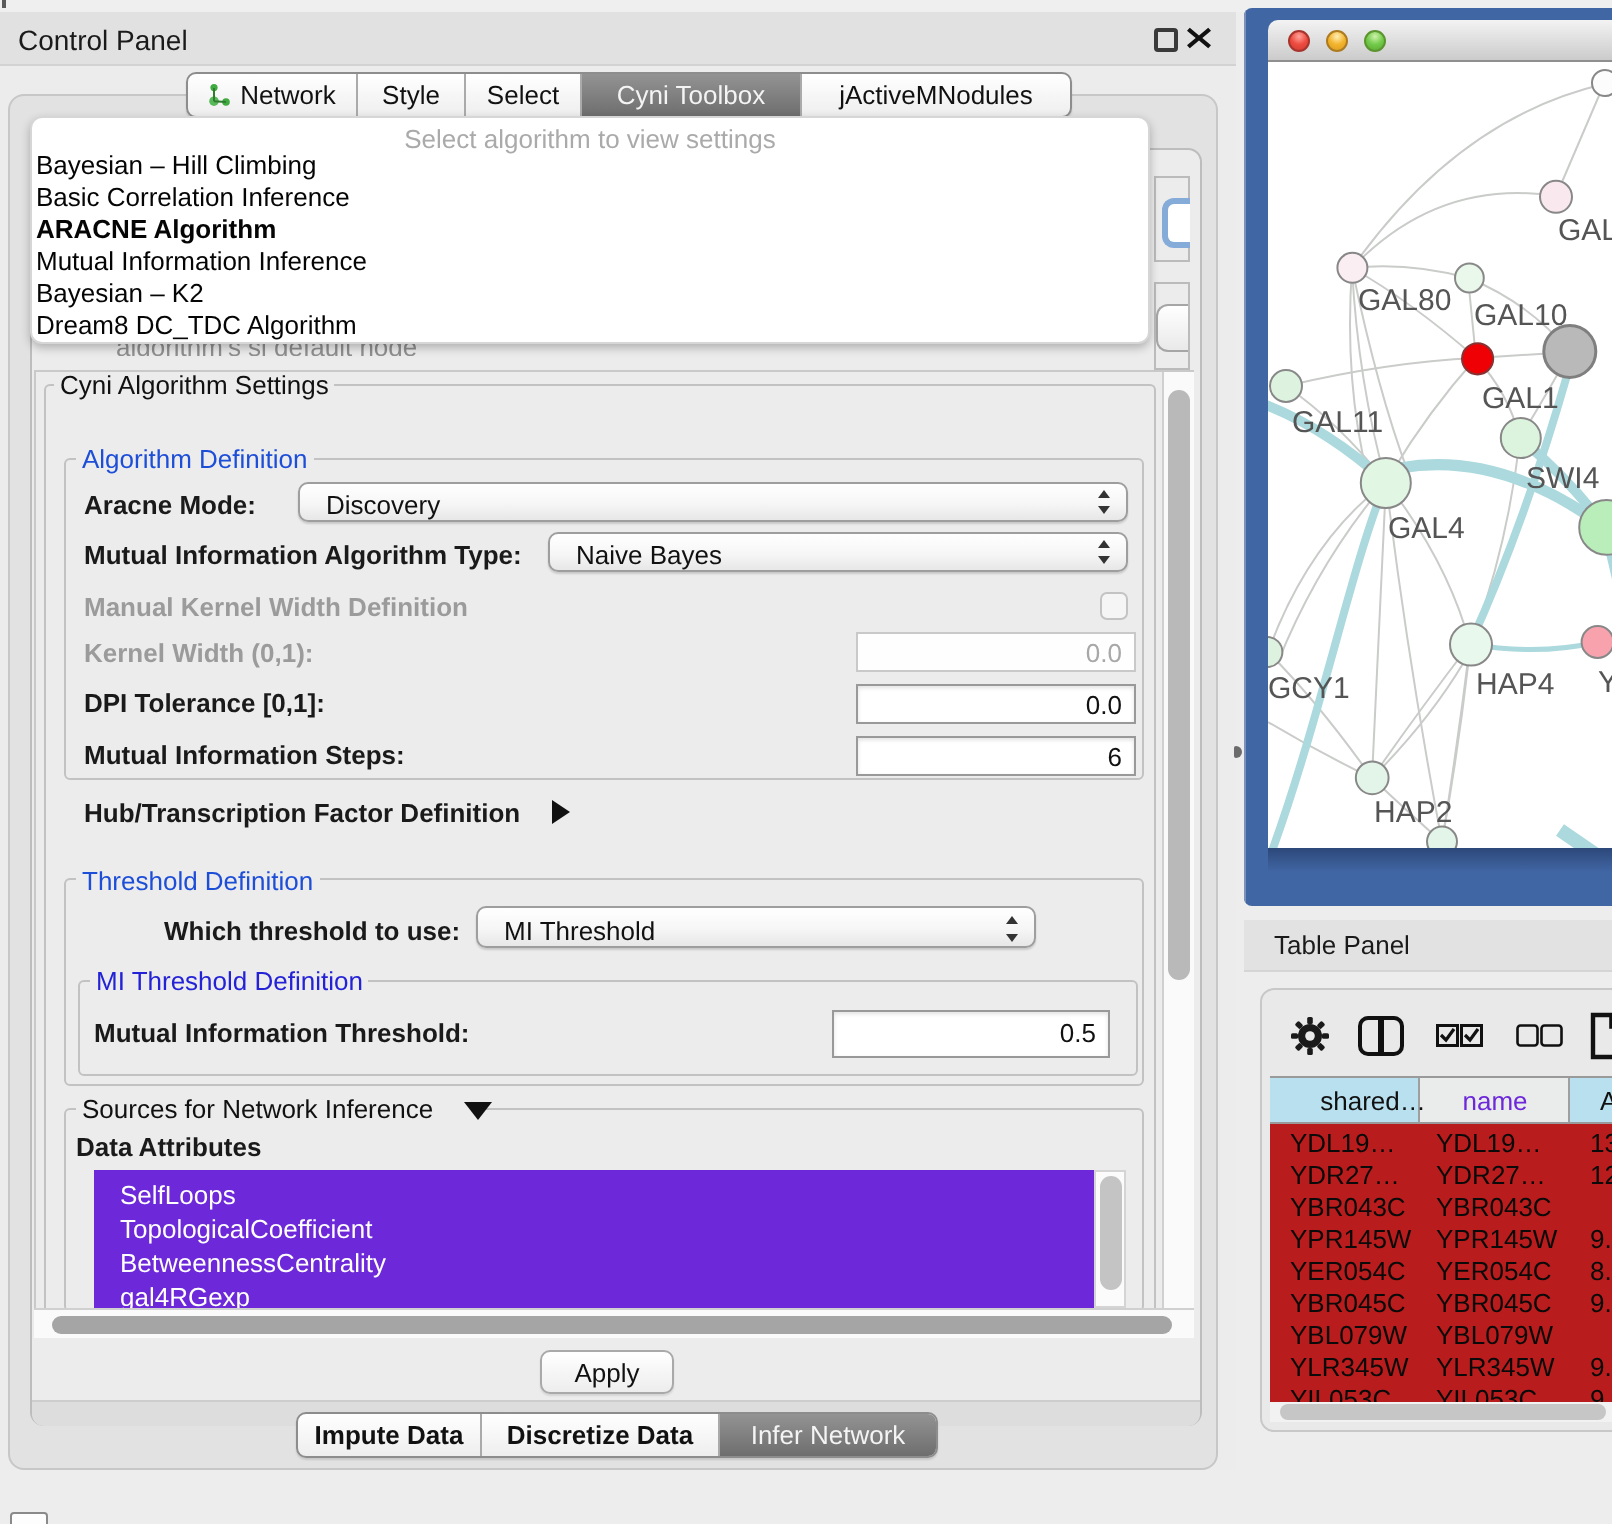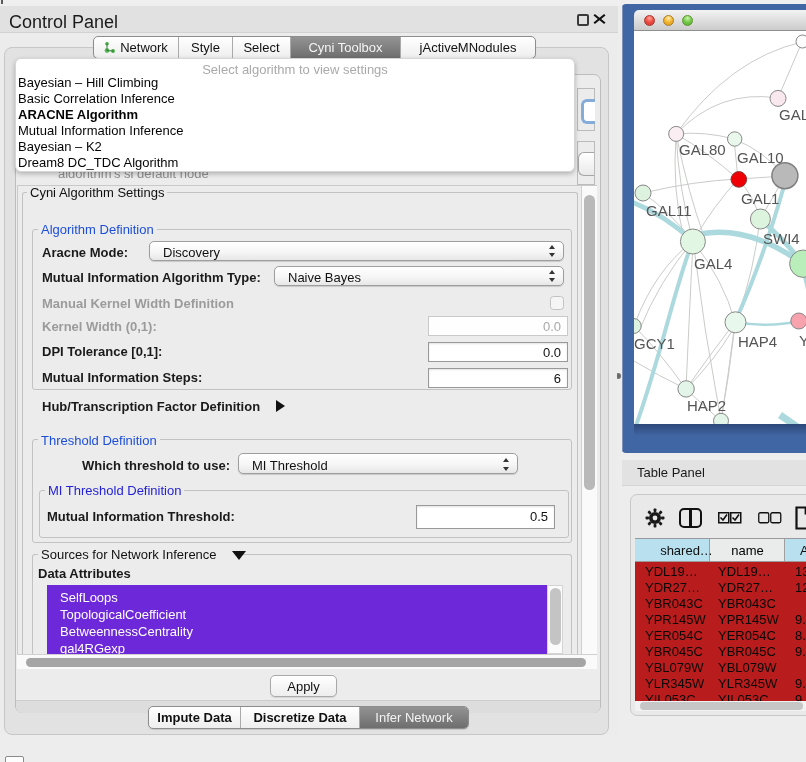--- a/index.html
+++ b/index.html
@@ -30,21 +30,21 @@
 .tfield div{position:absolute;right:6px;top:2px;}
 </style>
 </head>
 <body>
 <div id="page">
 
   <div class="abs" style="left:0;top:0;width:806px;height:6px;background:#efefef;"></div>
   <div class="abs" style="left:1px;top:0;width:2px;height:4px;background:#5a5a5a;"></div>
 
   <div class="abs" style="left:0;top:6px;width:618px;height:26px;background:#e1e1e1;border-bottom:1px solid #d2d2d2;"></div>
-  <div class="abs" style="left:9px;top:12px;font-size:18px;color:#1a1a1a;">Control Panel</div>
+  <div class="abs" style="left:9px;top:12px;font-size:14px;color:#1a1a1a;">Control Panel</div>
   <div class="abs" style="left:577px;top:14px;width:8px;height:8px;border:2px solid #3a3a3a;border-radius:2px;"></div>
   <svg class="abs" style="left:593px;top:13px;" width="13" height="12" viewBox="0 0 14 13">
     <path d="M2 1 L7 5.2 L12 1 L13.5 2.6 L8.8 6.5 L13.5 10.4 L12 12 L7 7.8 L2 12 L0.5 10.4 L5.2 6.5 L0.5 2.6 Z" fill="#111"></path>
   </svg>
 
   <div class="abs" style="left:0;top:33px;width:618px;height:702px;background:#ececec;"></div>
 
   <div class="abs" style="left:4px;top:47px;width:605px;height:688px;background:#e2e2e2;border:1px solid #c7c7c7;border-radius:8px;box-sizing:border-box;"></div>
 
   <div class="abs" style="left:15px;top:74px;width:586px;height:639px;background:#ececec;border:1px solid #bdbdbd;border-radius:7px;box-sizing:border-box;"></div>
@@ -289,21 +289,21 @@
   <svg class="abs" style="left:795px;top:506px;" width="18" height="24" viewBox="0 0 18 24">
     <path d="M1.5 1.5 L11 1.5 L16.5 7 L16.5 22.5 L1.5 22.5 Z" fill="none" stroke="#111" stroke-width="2.2"></path>
     <path d="M10.5 2 L10.5 7.5 L16 7.5" fill="none" stroke="#111" stroke-width="1.8"></path>
   </svg>
 
   <div class="abs" style="left:635px;top:538px;width:171px;height:24px;border-top:1px solid #9a9a9a;border-bottom:1px solid #9a9a9a;box-sizing:border-box;overflow:hidden;">
     <div style="position:absolute;left:0;top:0;width:75px;height:24px;background:#b8e0ef;border-right:1px solid #9f9f9f;box-sizing:border-box;"></div>
     <div style="position:absolute;left:75px;top:0;width:75px;height:24px;background:#e9eceb;border-right:1px solid #9f9f9f;box-sizing:border-box;"></div>
     <div style="position:absolute;left:150px;top:0;width:60px;height:24px;background:#b8e0ef;"></div>
     <div style="position:absolute;left:0;top:4px;width:75px;text-align:center;font-size:13px;color:#111;padding-left:14px;">shared…</div>
-    <div style="position:absolute;left:75px;top:4px;width:75px;text-align:center;font-size:13px;color:#000000;">name</div>
+    <div style="position:absolute;left:75px;top:4px;width:75px;text-align:center;font-size:13px;color:#6d28d9;">name</div>
     <div style="position:absolute;left:165px;top:4px;font-size:13px;color:#111;">A</div>
   </div>
   <div class="abs" style="left:635px;top:562px;width:171px;height:139px;background:#b91c1c;overflow:hidden;font-size:13px;color:#0a0a0a;">
     <div style="position:absolute;left:10px;top:2px;line-height:16px;">YDL19…<br>YDR27…<br>YBR043C<br>YPR145W<br>YER054C<br>YBR045C<br>YBL079W<br>YLR345W<br>YIL053C</div>
     <div style="position:absolute;left:83px;top:2px;line-height:16px;">YDL19…<br>YDR27…<br>YBR043C<br>YPR145W<br>YER054C<br>YBR045C<br>YBL079W<br>YLR345W<br>YIL053C</div>
     <div style="position:absolute;left:160px;top:2px;line-height:16px;">13<br>12<br>&nbsp;<br>9.<br>8.<br>9.<br>&nbsp;<br>9.<br>9.</div>
   </div>
   <div class="abs" style="left:635px;top:701px;width:171px;height:10px;background:#f2f2f2;"></div>
   <div class="abs" style="left:640px;top:702px;width:163px;height:8px;background:#c6c6c6;border-radius:4px;"></div>
 

